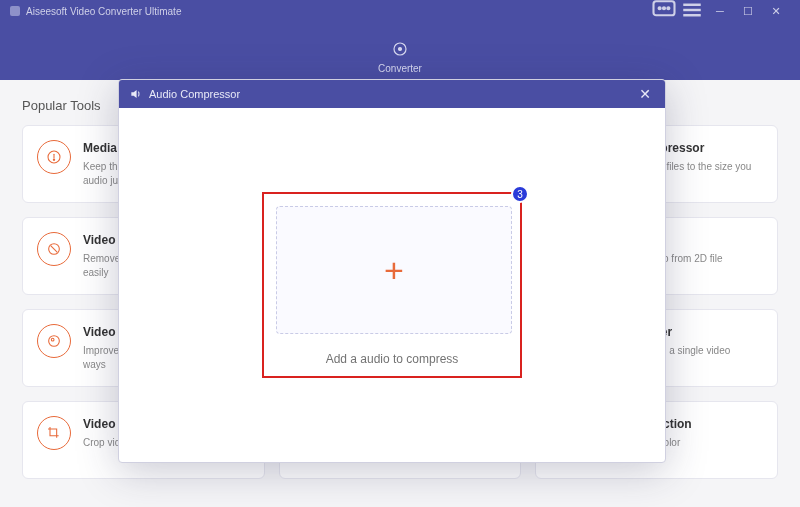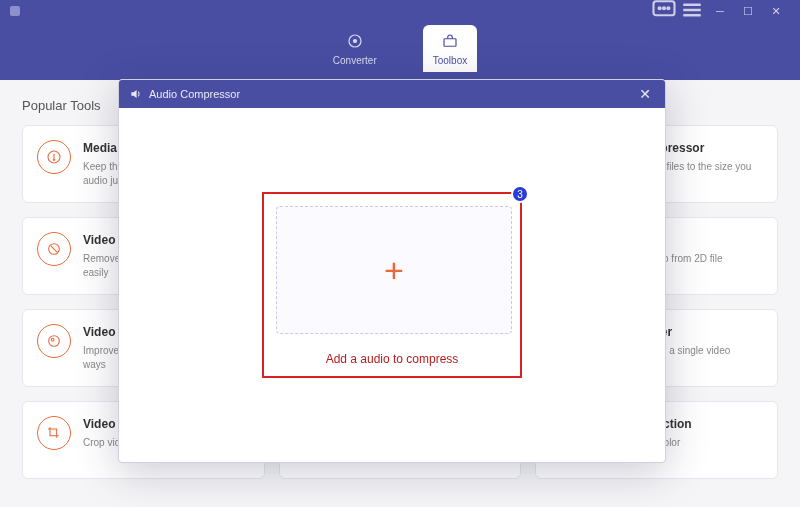--- a/index.html
+++ b/index.html
@@ -3,21 +3,21 @@
 <meta charset="utf-8">
 <style>
 * { margin: 0; padding: 0; box-sizing: border-box; font-family: -apple-system, BlinkMacSystemFont, "Segoe UI", Arial, sans-serif; }
 body { width: 800px; height: 507px; background: #f5f5f7; overflow: hidden; position: relative; }
 
 .titlebar { height: 22px; background: #4a4ea3; display: flex; align-items: center; padding: 0 10px; color: #cfd0e8; font-size: 10px; }
 .titlebar-logo { width: 10px; height: 10px; background: #8e91c9; border-radius: 2px; margin-right: 6px; }
 .titlebar .spacer { flex: 1; }
 .titlebar .wbtn { width: 28px; text-align: center; font-size: 11px; cursor: pointer; color: #cfd0e8; }
 
-.tabbar { height: 58px; background: #4a4ea3; display: flex; justify-content: center; align-items: flex-end; gap: 36px; padding-bottom: 8px; }
+.tabbar { height: 58px; background: #4a4ea3; display: flex; justify-content: center; align-items: flex-end; gap: 36px; padding-bottom: 0; }
 .tab { display: flex; flex-direction: column; align-items: center; color: #d7d8ef; font-size: 10px; padding: 6px 10px 6px; cursor: pointer; border-radius: 6px 6px 0 0; }
 .tab.active { background: #fff; color: #4a4ea3; }
 .tab .ticon { width: 20px; height: 20px; margin-bottom: 4px; display:flex; align-items:center; justify-content:center;}
 .tab .ticon svg { width: 18px; height: 18px; }
 
 .content { position: absolute; top: 80px; left: 0; right: 0; bottom: 0; padding: 18px 22px; }
 .section-title { font-size: 13px; color: #555; margin-bottom: 12px; }
 
 .grid { display: grid; grid-template-columns: 1fr 1fr 1fr; gap: 14px; }
 .card { background: #fff; border: 1px solid #e6e6ee; border-radius: 6px; padding: 14px; display: flex; gap: 12px; min-height: 78px; }
@@ -31,27 +31,28 @@
 .dialog-header { height: 28px; background: #4a4ea3; display: flex; align-items: center; padding: 0 10px; color: #e8e9f7; font-size: 11px; }
 .dialog-header .hicon { margin-right: 6px; display:flex; }
 .dialog-header .spacer { flex: 1; }
 .dialog-close { cursor: pointer; font-size: 14px; color:#e8e9f7; padding:0 4px;}
 .dialog-body { flex: 1; display: flex; flex-direction: column; align-items: center; justify-content: center; }
 
 .redbox { position: relative; border: 2px solid #d9221f; padding: 0; width: 260px; }
 .red-badge { position:absolute; top:-9px; right:-9px; width:18px; height:18px; border-radius:50%; background:#2a3bd9; color:#fff; font-size:10px; display:flex; align-items:center; justify-content:center; border:2px solid #fff;}
 .dropzone { width: 236px; height: 128px; margin: 12px; border: 1.5px dashed #c9cbe6; border-radius: 4px; background: #fafaff; display:flex; align-items:center; justify-content:center; cursor:pointer;}
 .plus { color:#e86a3a; font-size: 34px; font-weight: 200; line-height:1;}
-.drop-caption { text-align:center; font-size:12px; color:#b91c1c; padding: 6px 0 10px; }
+.drop-caption { text-align:center; font-size:12px; color:#737373; padding: 6px 0 10px; }
 </style>
 </head>
 <body>
 
 <div class="titlebar">
   <div class="titlebar-logo"></div>
+  <span>Aiseesoft Video Converter Ultimate</span>
   <div class="spacer"></div>
   <div class="wbtn">
     <svg viewBox="0 0 16 16" fill="none" stroke="currentColor" stroke-width="1.2">
         <rect x="2" y="3" width="12" height="8" rx="1.5"></rect>
         <circle cx="5.5" cy="7" r=".6" fill="currentColor"></circle>
         <circle cx="8" cy="7" r=".6" fill="currentColor"></circle>
         <circle cx="10.5" cy="7" r=".6" fill="currentColor"></circle>
       </svg>
   </div>
   <div class="wbtn">
@@ -68,29 +69,20 @@
 
 <div class="tabbar">
   <div class="tab">
     <span class="ticon">
         <svg viewBox="0 0 24 24" fill="none" stroke="currentColor" stroke-width="1.6">
           <circle cx="12" cy="12" r="8"></circle>
           <circle cx="12" cy="12" r="2" fill="currentColor"></circle>
         </svg>
       </span>
     <span>Converter</span>
-  </div>
-  <div class="tab active">
-    <span class="ticon">
-        <svg viewBox="0 0 24 24" fill="none" stroke="currentColor" stroke-width="1.6">
-          <rect x="4" y="9" width="16" height="10" rx="1"></rect>
-          <path d="M9 9V7a3 3 0 016 0v2"></path>
-        </svg>
-      </span>
-    <span>Toolbox</span>
   </div>
 </div>
 
 <div class="content">
   <div class="section-title">Popular Tools</div>
   <div class="grid" id="card-grid">
       <div class="card">
         <div class="card-icon">
           <svg viewBox="0 0 24 24" fill="none" stroke="currentColor" stroke-width="1.6">
             <circle cx="12" cy="12" r="9"></circle>

